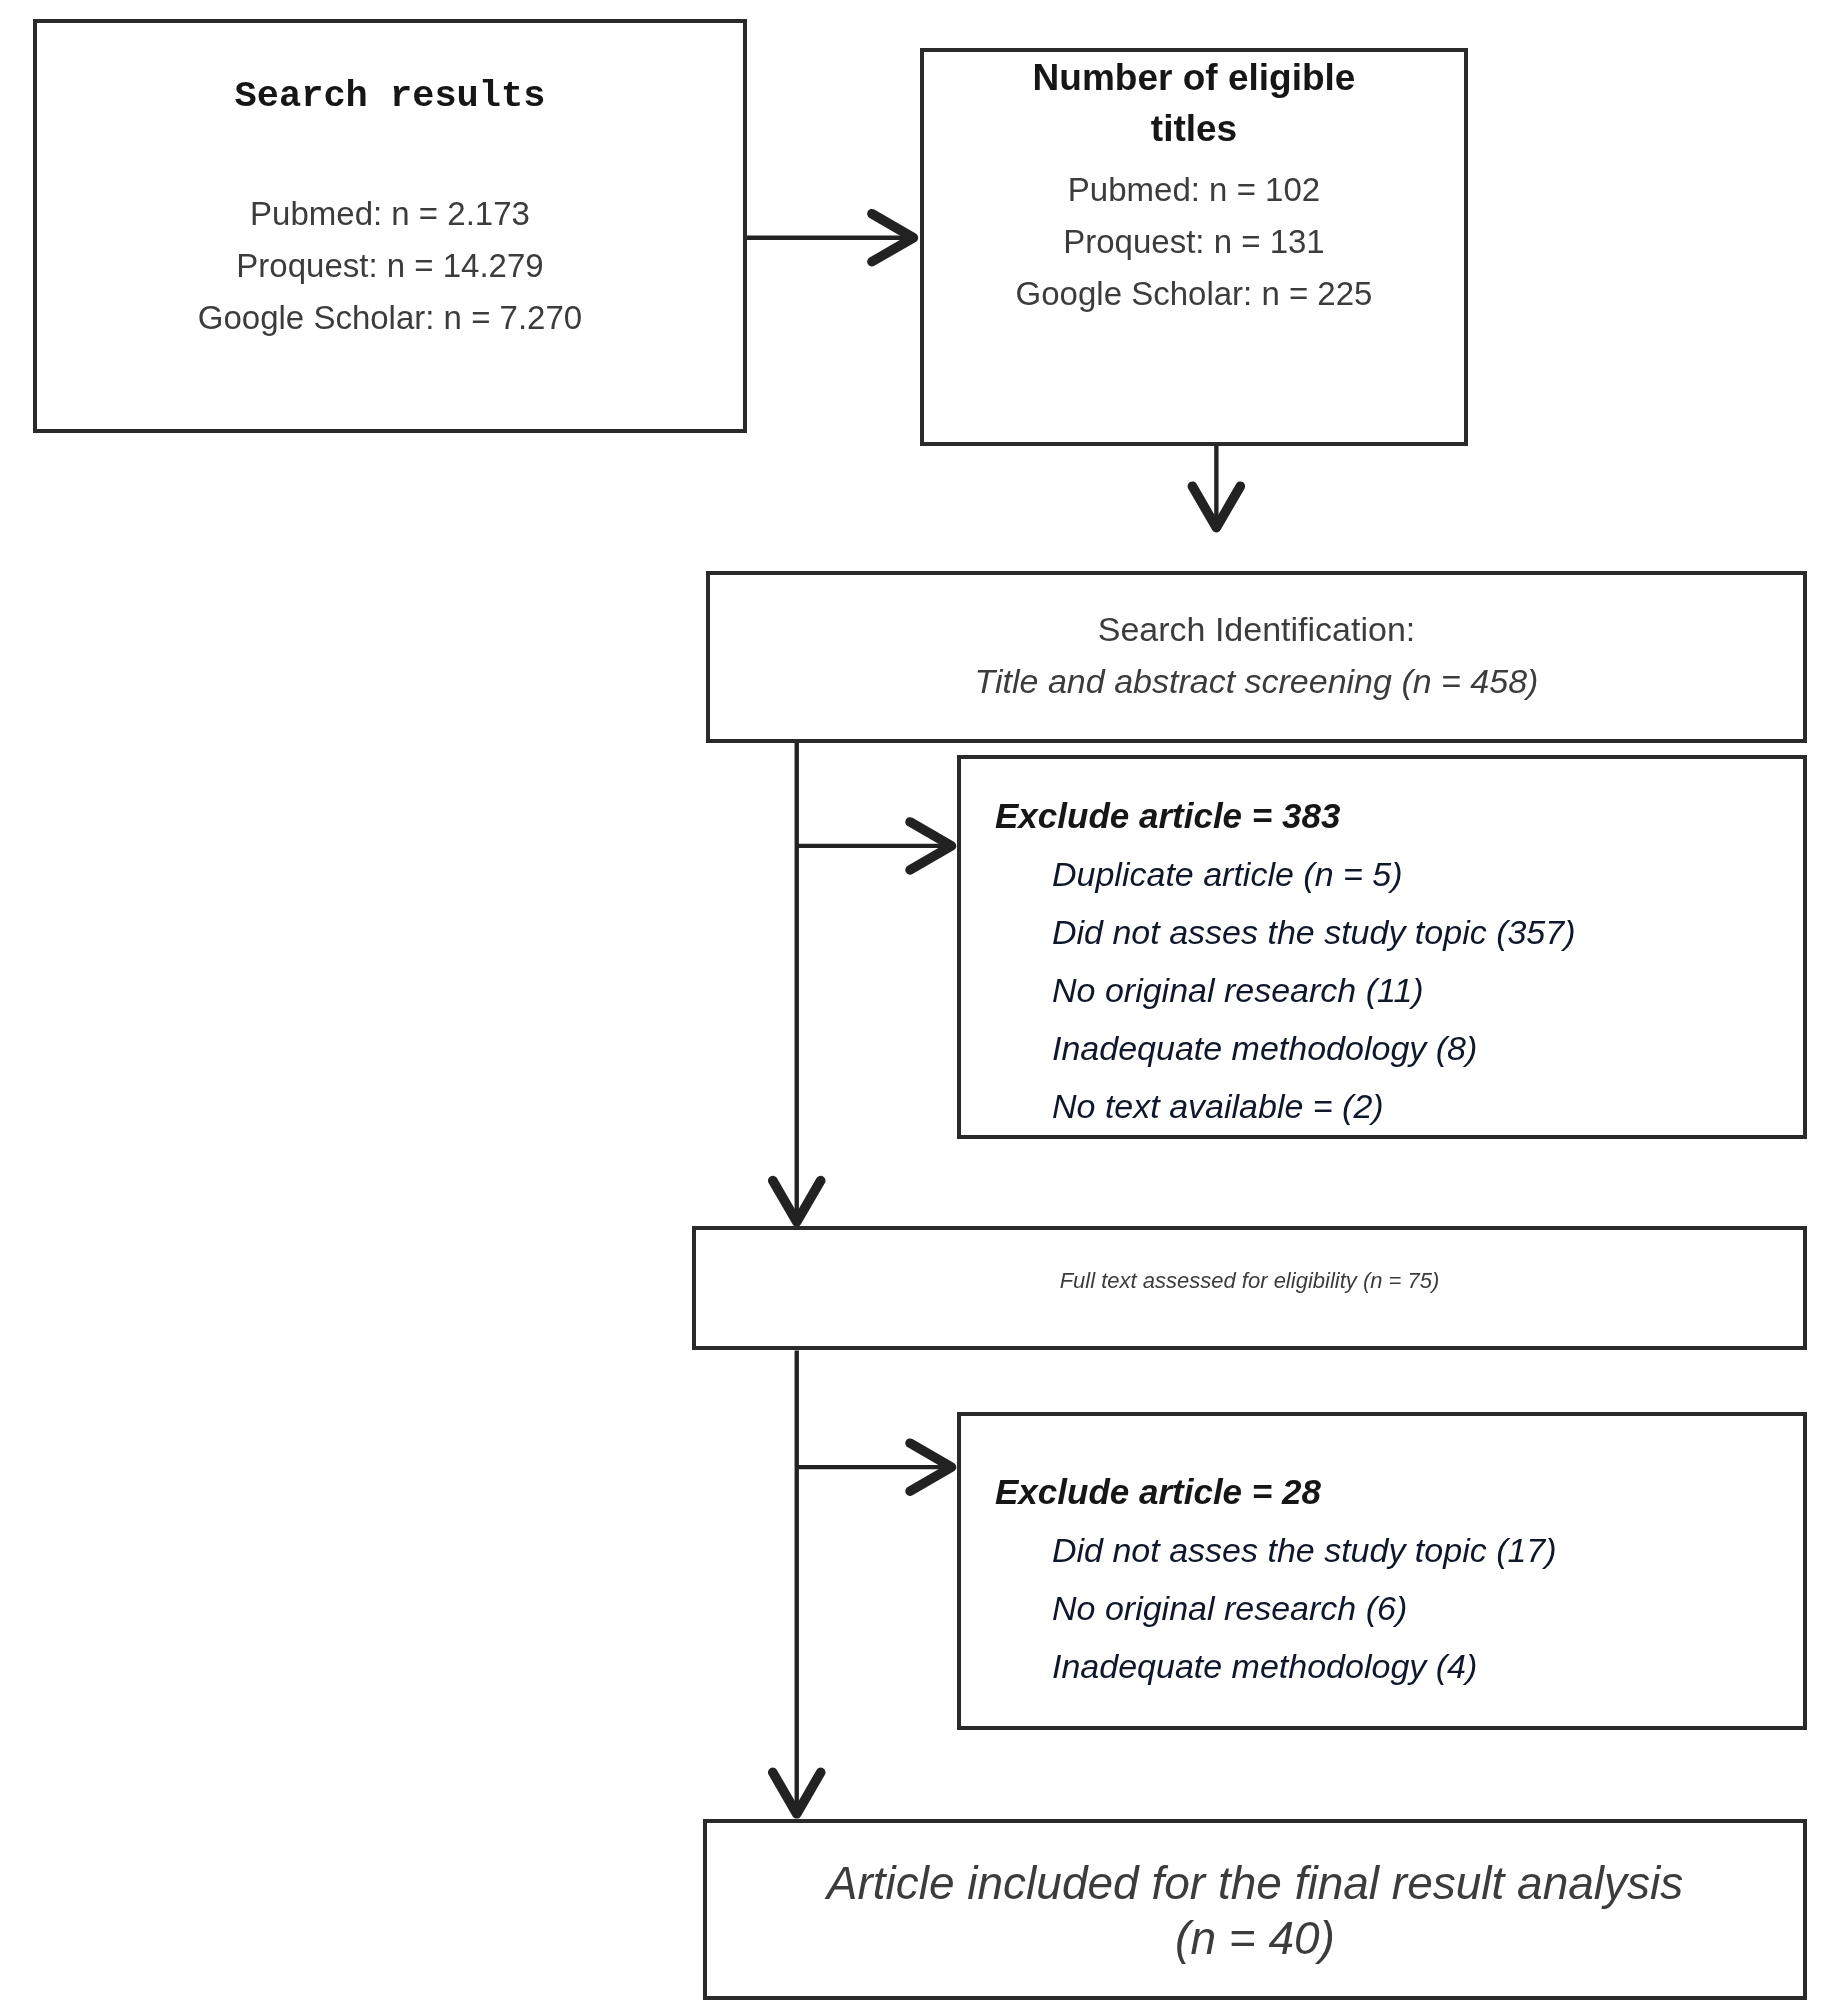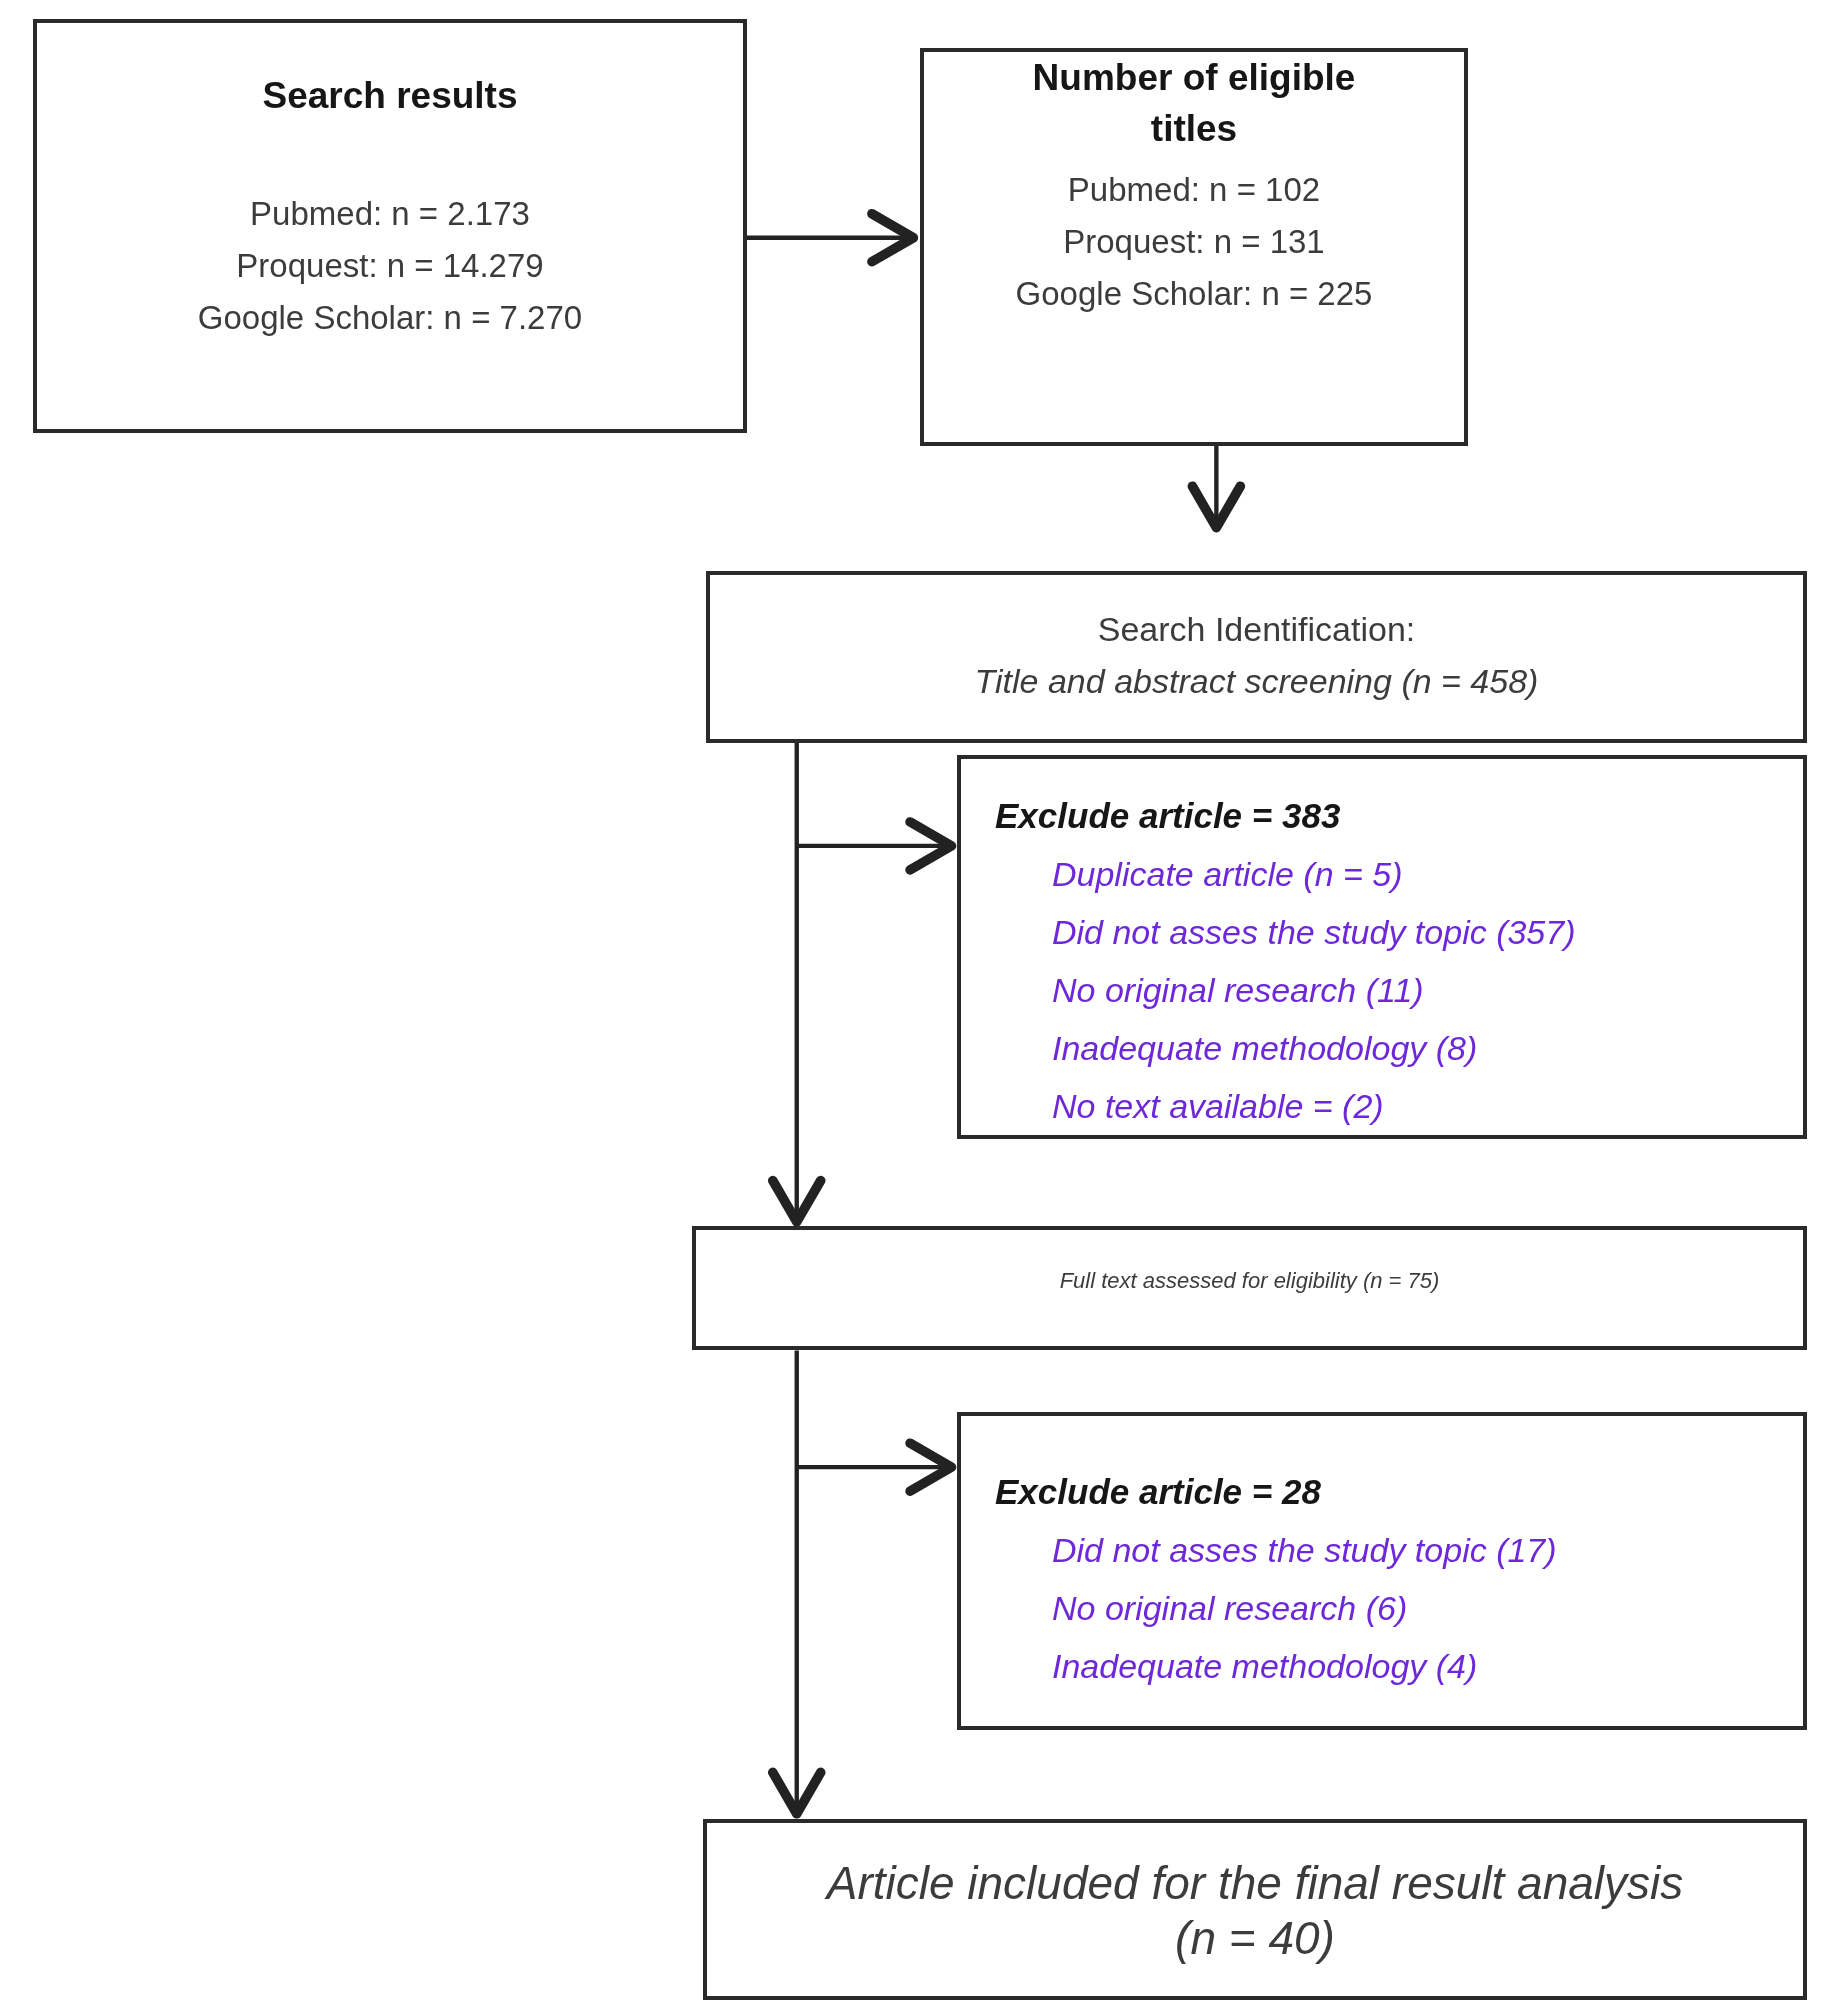--- a/index.html
+++ b/index.html
@@ -20,21 +20,21 @@
   }
   .bold-title { font-weight: bold; color: #161616; }
   .body-line { font-size: 33px; line-height: 52px; color: #3c3c3c; }
   .italic { font-style: italic; }
 
   
   #box-search-results {
     left: 33px; top: 19px; width: 714px; height: 414px;
     padding-top: 52px; text-align: center;
   }
-  #box-search-results .bold-title { font-size: 37px; margin-bottom: 71px; }
+  #box-search-results .bold-title { font-size: 37px; margin-bottom: 71px; font-family: Liberation Mono, monospace; }
 
   
   #box-eligible-titles {
     left: 920px; top: 48px; width: 548px; height: 398px;
     text-align: center;
   }
   #box-eligible-titles .bold-title { font-size: 37px; line-height: 51px; }
   #box-eligible-titles .body-block { margin-top: 9.8px; }
 
   
@@ -45,21 +45,21 @@
   #box-search-identification .line { font-size: 34px; line-height: 52px; }
 
   
   .exclude-box { text-align: left; }
   .exclude-box .exclude-heading {
     font-size: 35px; line-height: 58px;
     font-weight: bold; font-style: italic; color: #161616;
   }
   .exclude-box .exclude-item {
     font-size: 34px; line-height: 58px;
-    font-style: italic; color: #6d28d9;
+    font-style: italic; color: #0f172a;
     padding-left: 57px;
   }
   #box-exclude-screening {
     left: 957px; top: 755px; width: 850px; height: 384px;
     padding: 28px 16.4px 0 34px;
   }
   #box-exclude-fulltext {
     left: 957px; top: 1412px; width: 850px; height: 318px;
     padding: 47px 16.4px 0 34px;
   }

